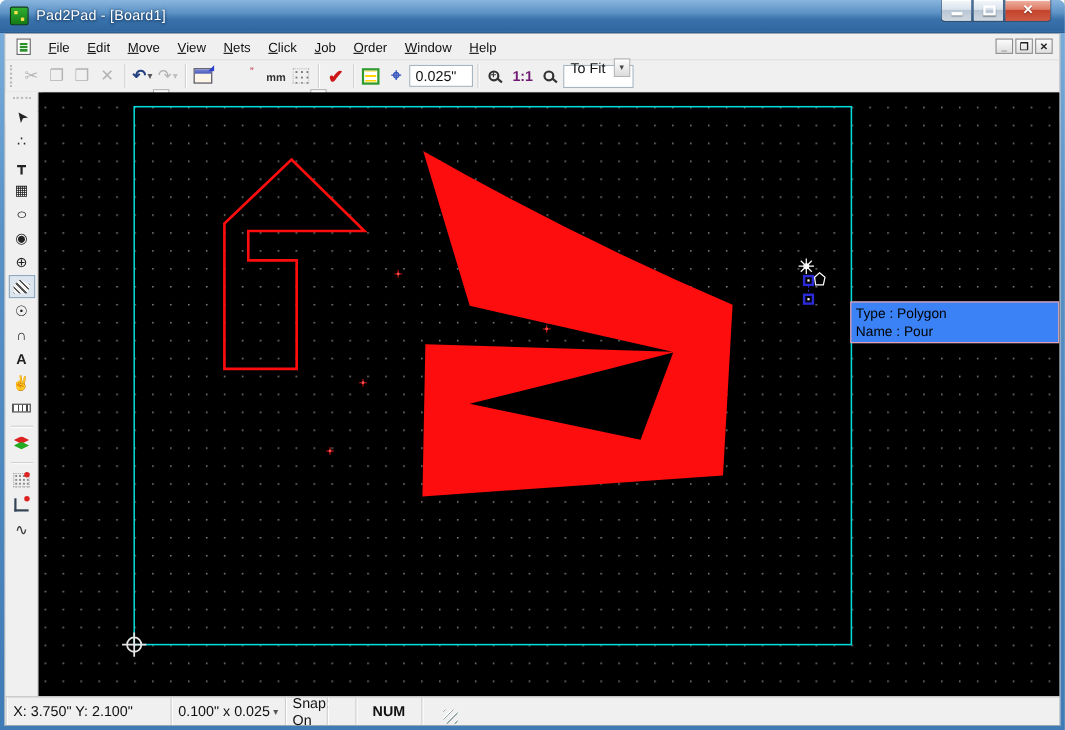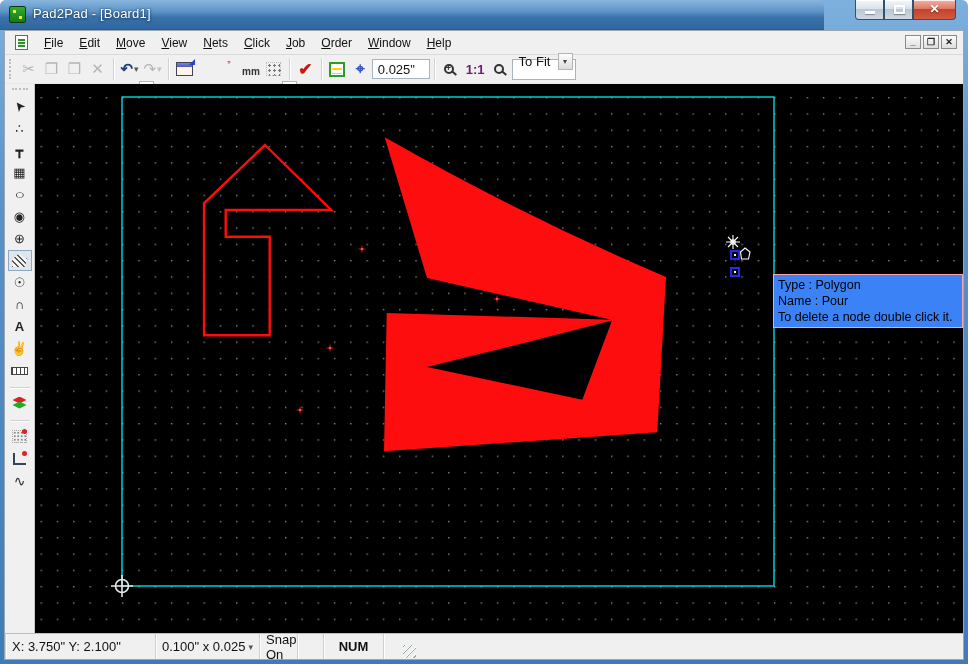--- a/index.html
+++ b/index.html
@@ -1,20 +1,20 @@
 <!DOCTYPE html>
 <html><head>
 <meta charset="utf-8">
 <style>
   * { margin:0; padding:0; box-sizing:border-box; }
   html,body { width:968px; height:664px; overflow:hidden; font-family:"Liberation Sans", sans-serif; }
   .win { position:absolute; left:0; top:0; width:968px; height:664px;
          background:linear-gradient(#7db0dd,#5b93c8 30%,#3f7bb6); border-radius:6px 6px 0 0; }
   
-  .titlebar { position:absolute; left:0; top:0; width:824px; height:30px;
+  .titlebar { position:absolute; left:0; top:0; width:968px; height:30px;
               background:linear-gradient(#88b5de,#5d93c6 40%,#3a72ab 60%,#2f66a0); border-radius:6px 6px 0 0;
               border-bottom:1px solid #2a5d93; }
   .app-icon { position:absolute; left:9px; top:6px; width:17px; height:17px;
               background:linear-gradient(#2fae2f,#157a15); border:1px solid #0b3b0b; border-radius:2px; }
   .app-icon i { position:absolute; left:3px; top:3px; width:3px; height:3px; background:#ffe24a; }
   .app-icon b { position:absolute; right:3px; bottom:3px; width:3px; height:3px; background:#ffe24a; }
   .win-title { position:absolute; left:33px; top:6px; font-size:13px; color:#fff;
                text-shadow:0 1px 3px #173c63, 0 0 2px #173c63; letter-spacing:.2px; }
   .cap-btn { position:absolute; top:0; height:20px; border:1px solid #34506e; border-top:none;
              background:linear-gradient(#f4f8fb,#d9e2ec 45%,#b9c6d4 50%,#cfd9e3);
@@ -382,21 +382,20 @@
             <path d="M-7 0H7M0 -7V7M-5 -5L5 5M5 -5L-5 5"></path>
             <circle r="2.2"></circle>
             <path d="M12 6 L17 10 L15.5 17 L8.5 17 L7.5 10 Z"></path>
           </g>
         </g>
       </svg>
 
       <div class="tooltip">
         <div>Type  : Polygon</div>
         <div>Name : Pour</div>
-        <div>To delete a node double click it.</div>
       </div>
     </div>
 
     <div class="statusbar">
       <span class="sb-panel sb-coords">X: 3.750" Y: 2.100"</span>
       <span class="sb-panel sb-grid">
         <span>0.100" x 0.025</span>
         <span class="drop">▾</span>
       </span>
       <span class="sb-panel sb-snap">Snap: On</span>

